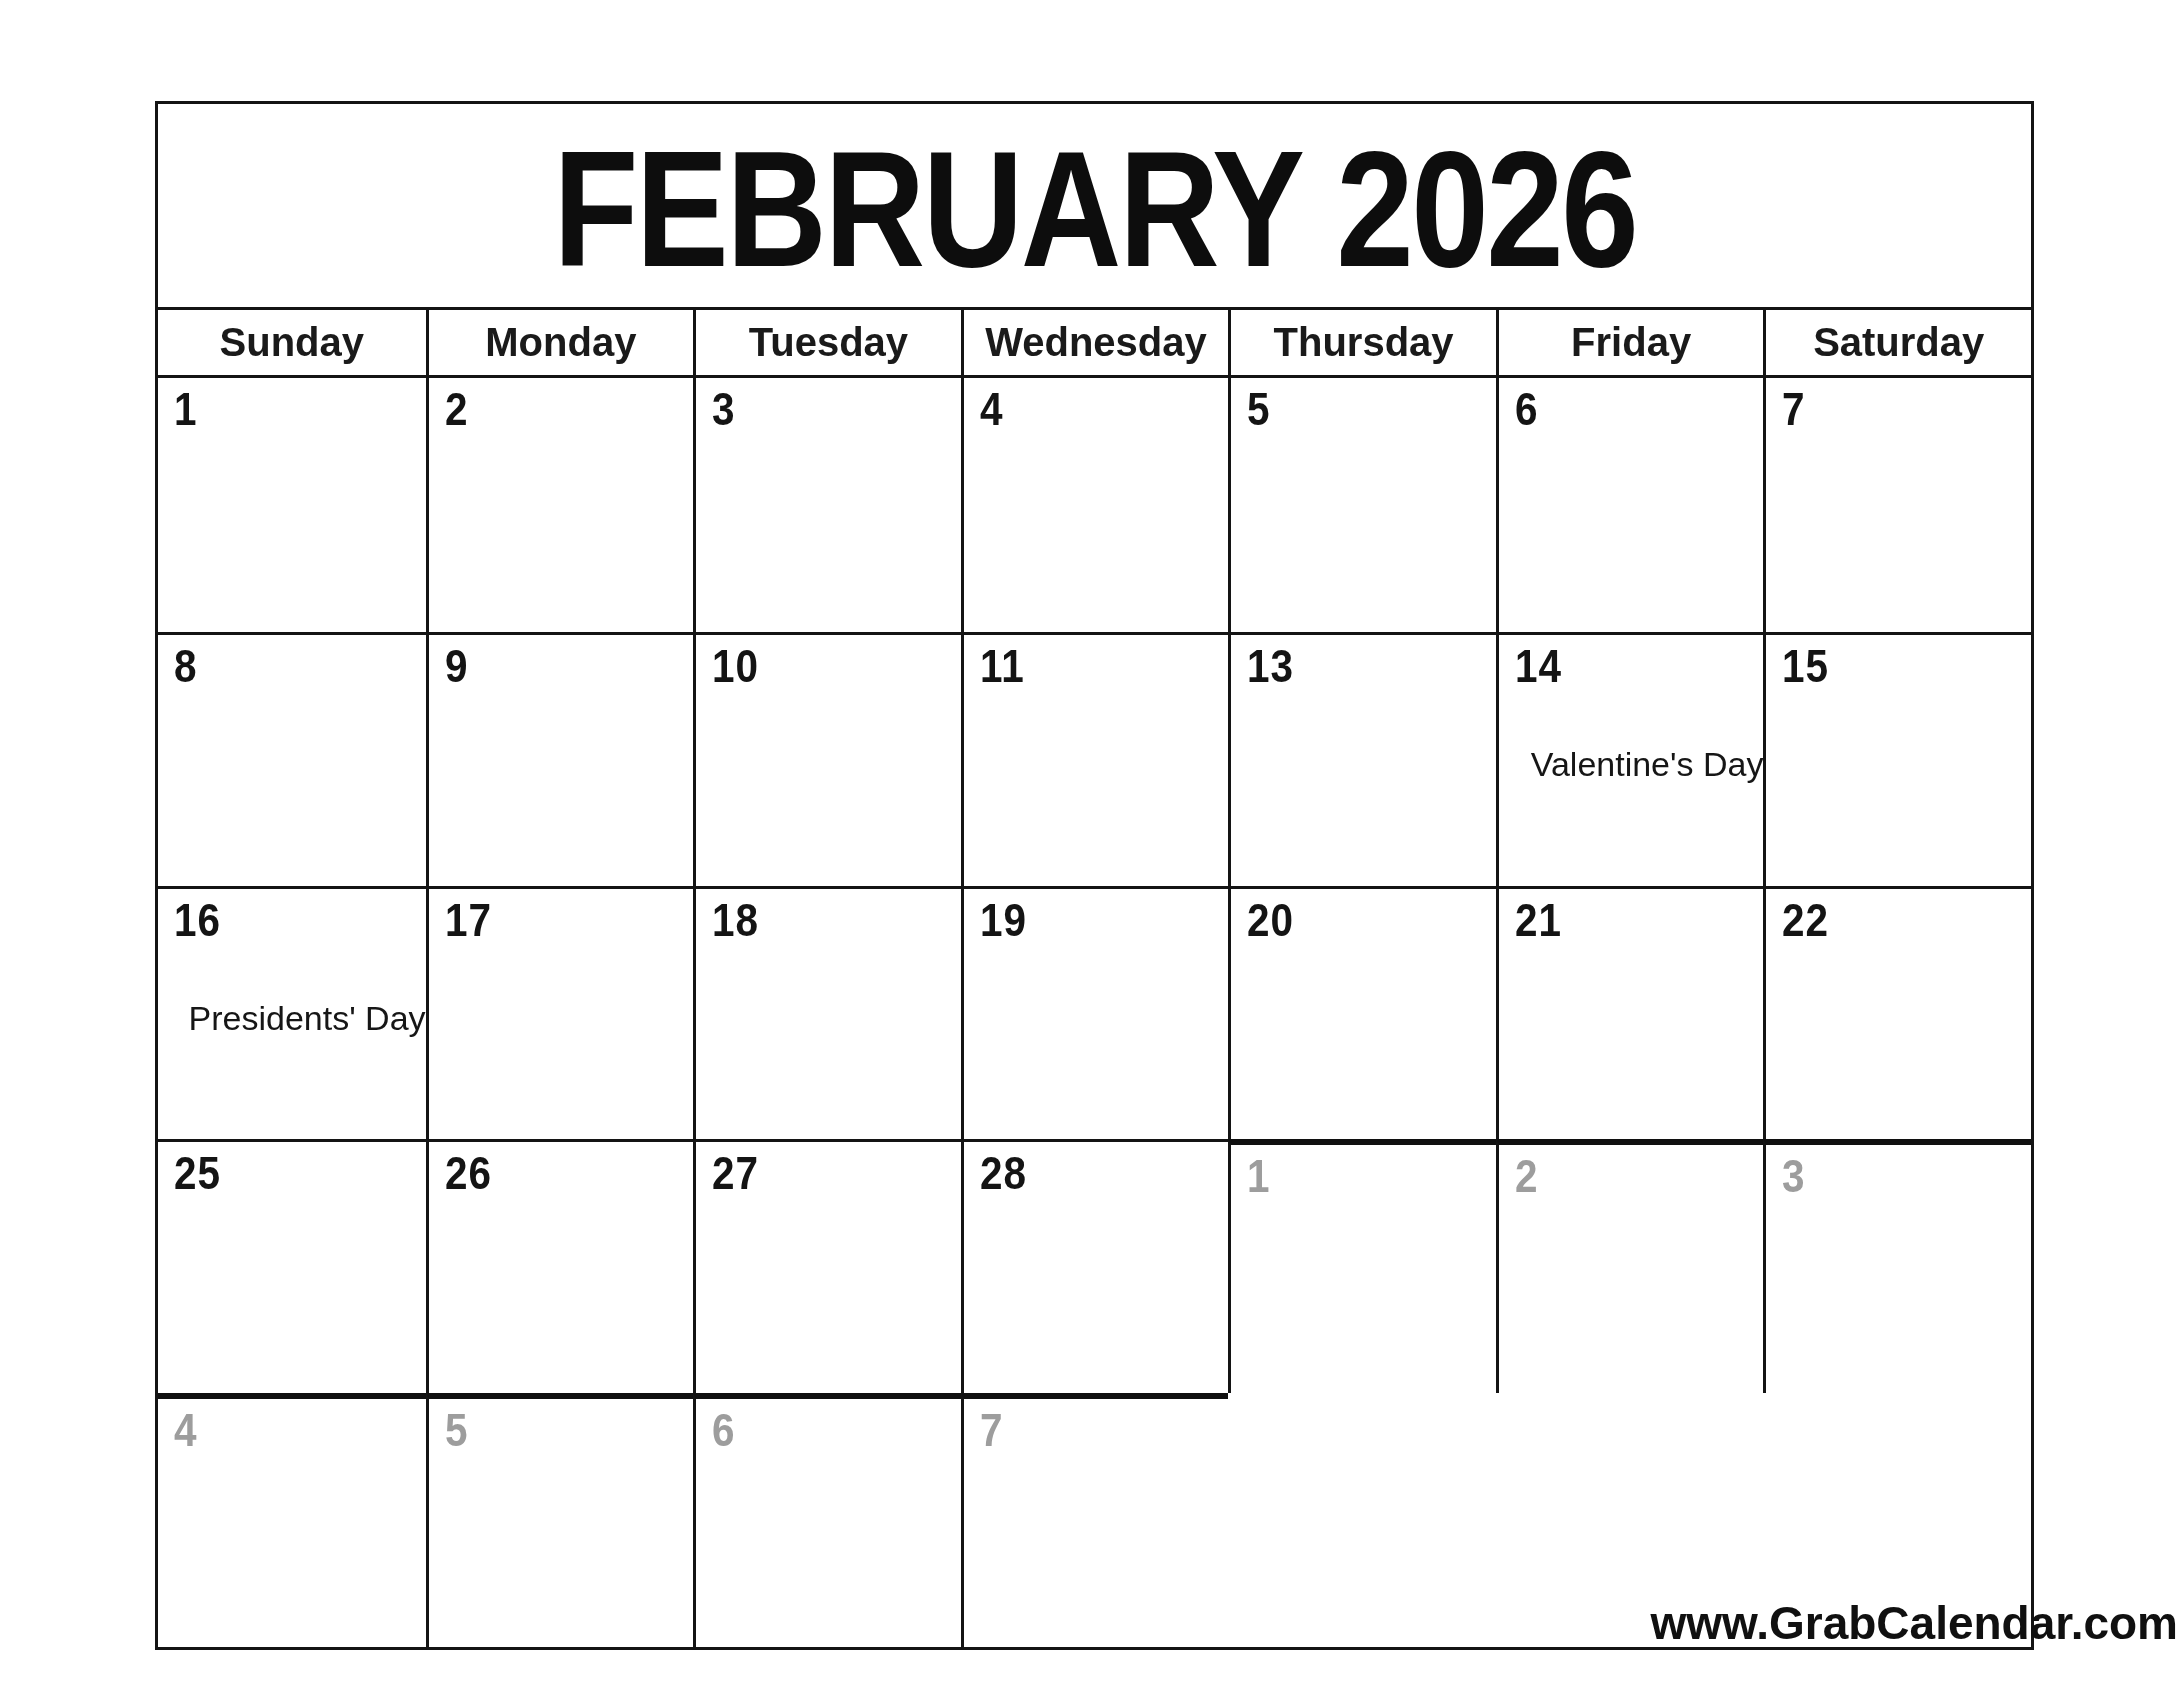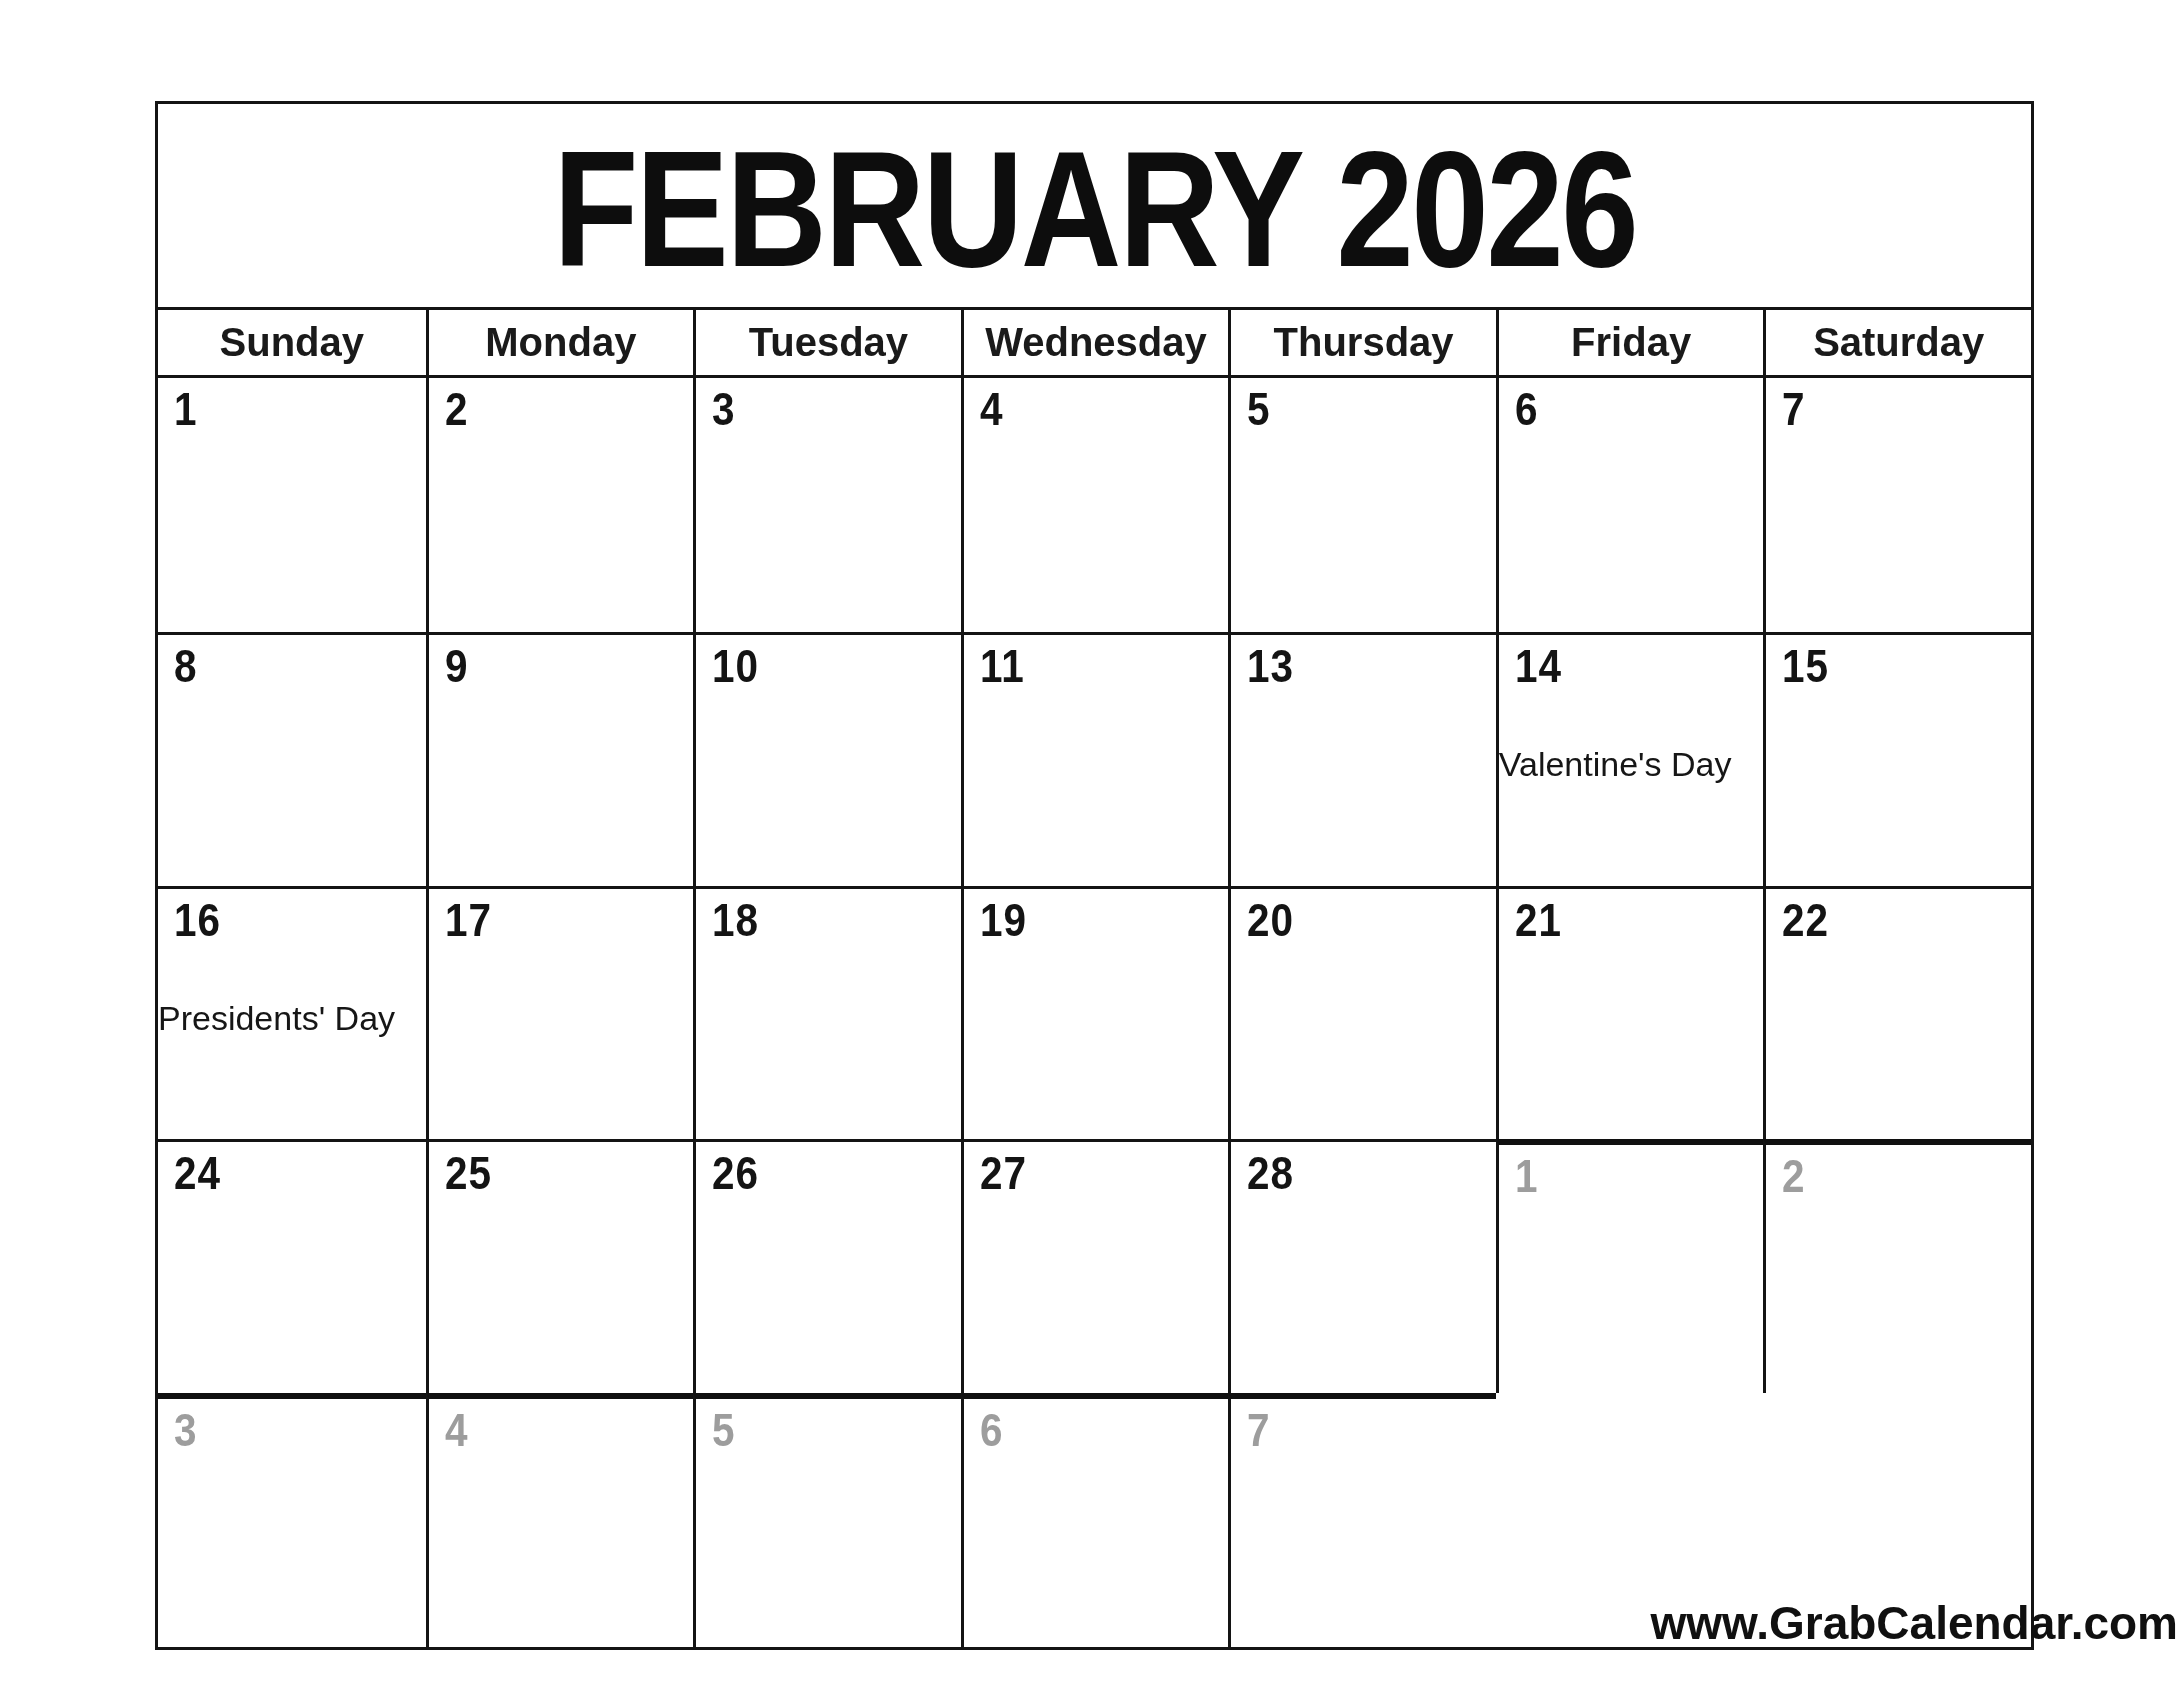--- a/index.html
+++ b/index.html
@@ -85,21 +85,21 @@
     transform: scaleX(0.88);
     transform-origin: 0 0;
     letter-spacing: 1px;
   }
   .next-month .daynum { color: #9d9d9d; }
   .holiday {
     position: absolute;
     top: 44%;
     left: 0;
     right: 0;
-    text-align: left;
+    text-align: right;
     font-size: 34px;
     font-weight: 400;
     color: #161616;
     white-space: nowrap;
   }
   .footer {
     position: absolute;
     left: 0;
     top: 1596px;
     width: 100%;
@@ -193,23 +193,20 @@
           <span class="daynum">20</span>
         </div>
       <div class="cell">
           <span class="daynum">21</span>
         </div>
 
       <div class="cell">
           <span class="daynum">22</span>
         </div>
       <div class="cell">
-          <span class="daynum">24</span>
-        </div>
-      <div class="cell">
           <span class="daynum">25</span>
         </div>
       <div class="cell">
           <span class="daynum">26</span>
         </div>
       <div class="cell">
           <span class="daynum">27</span>
         </div>
       <div class="cell">
           <span class="daynum">28</span>

